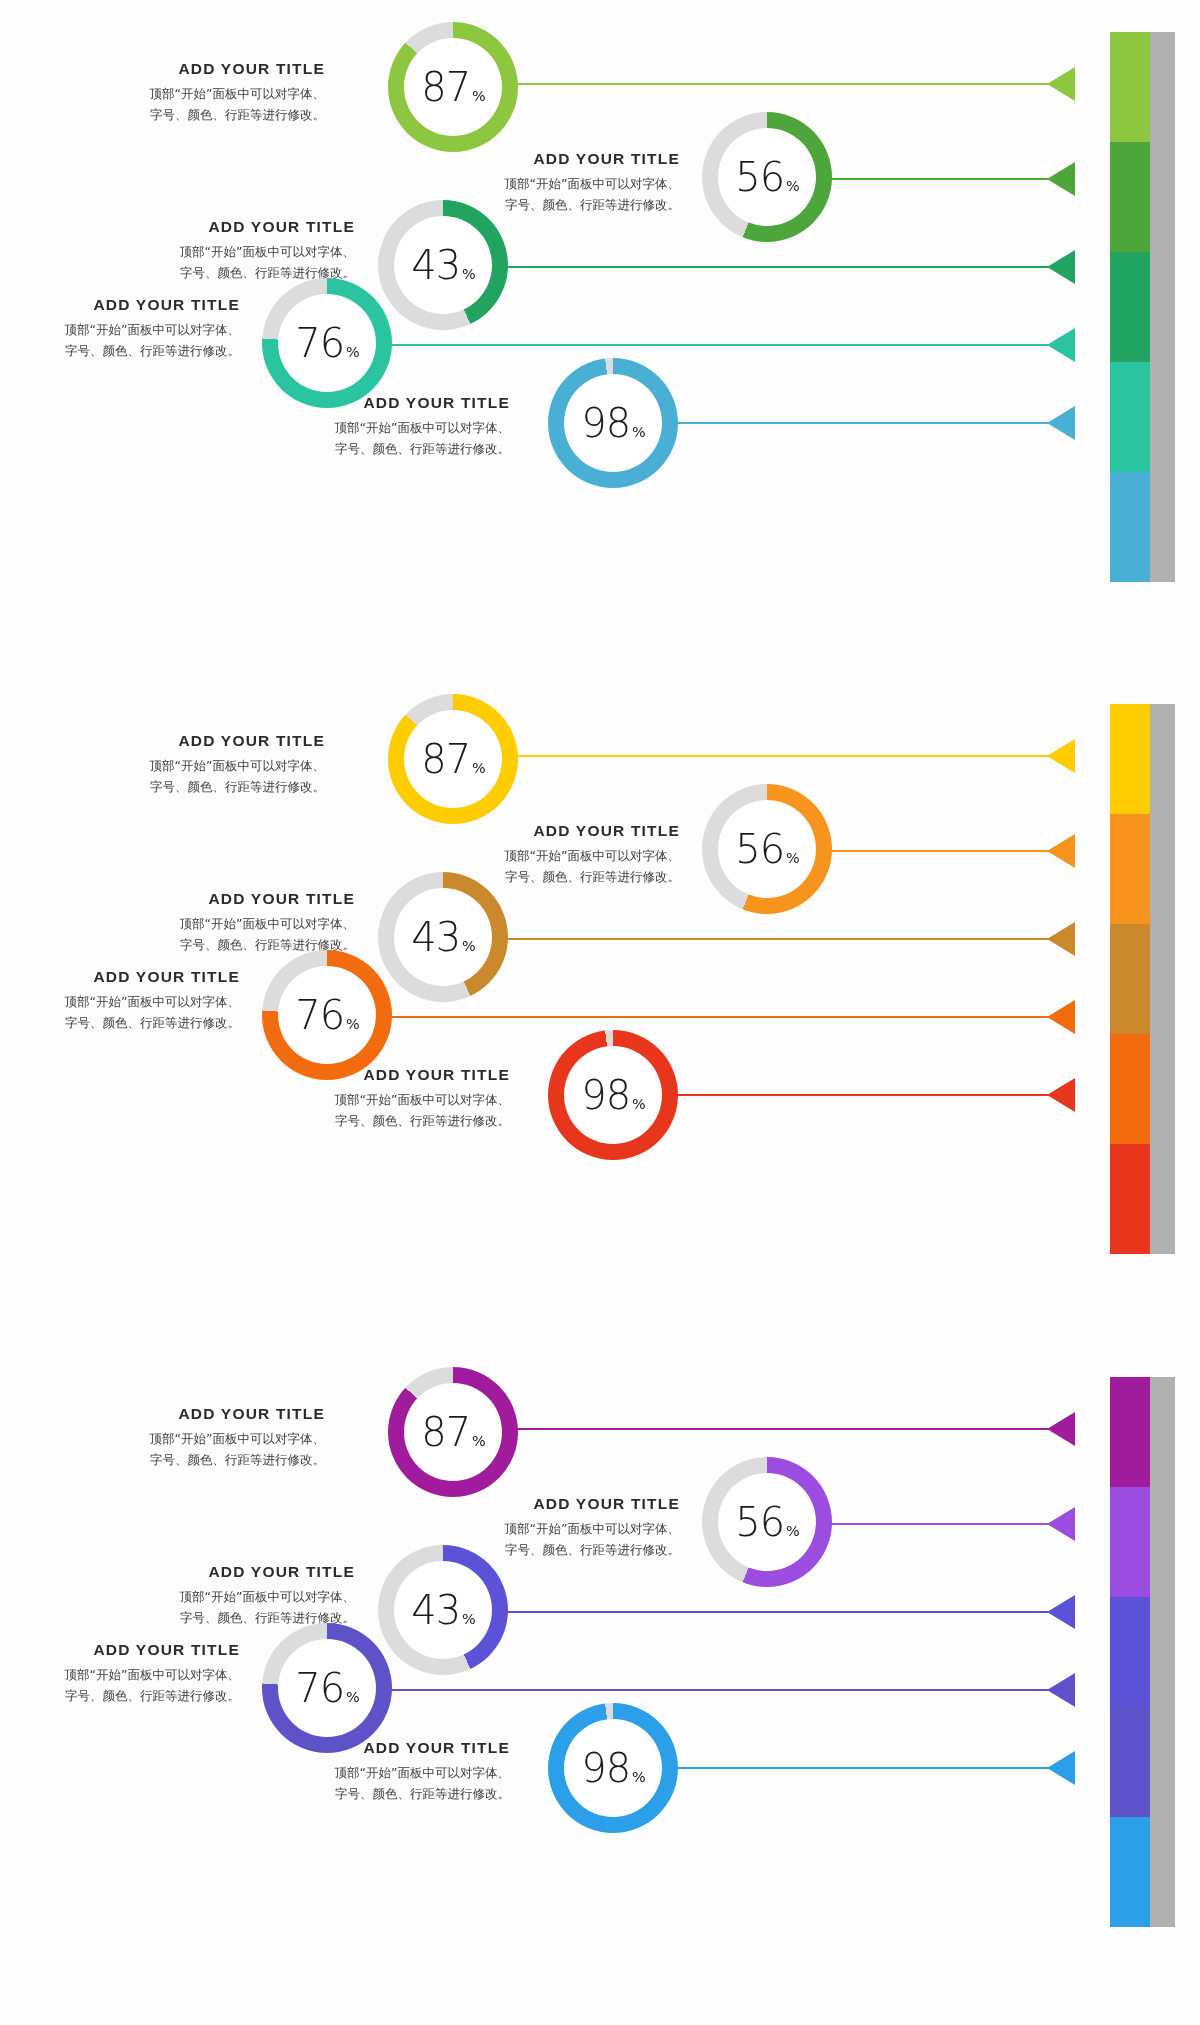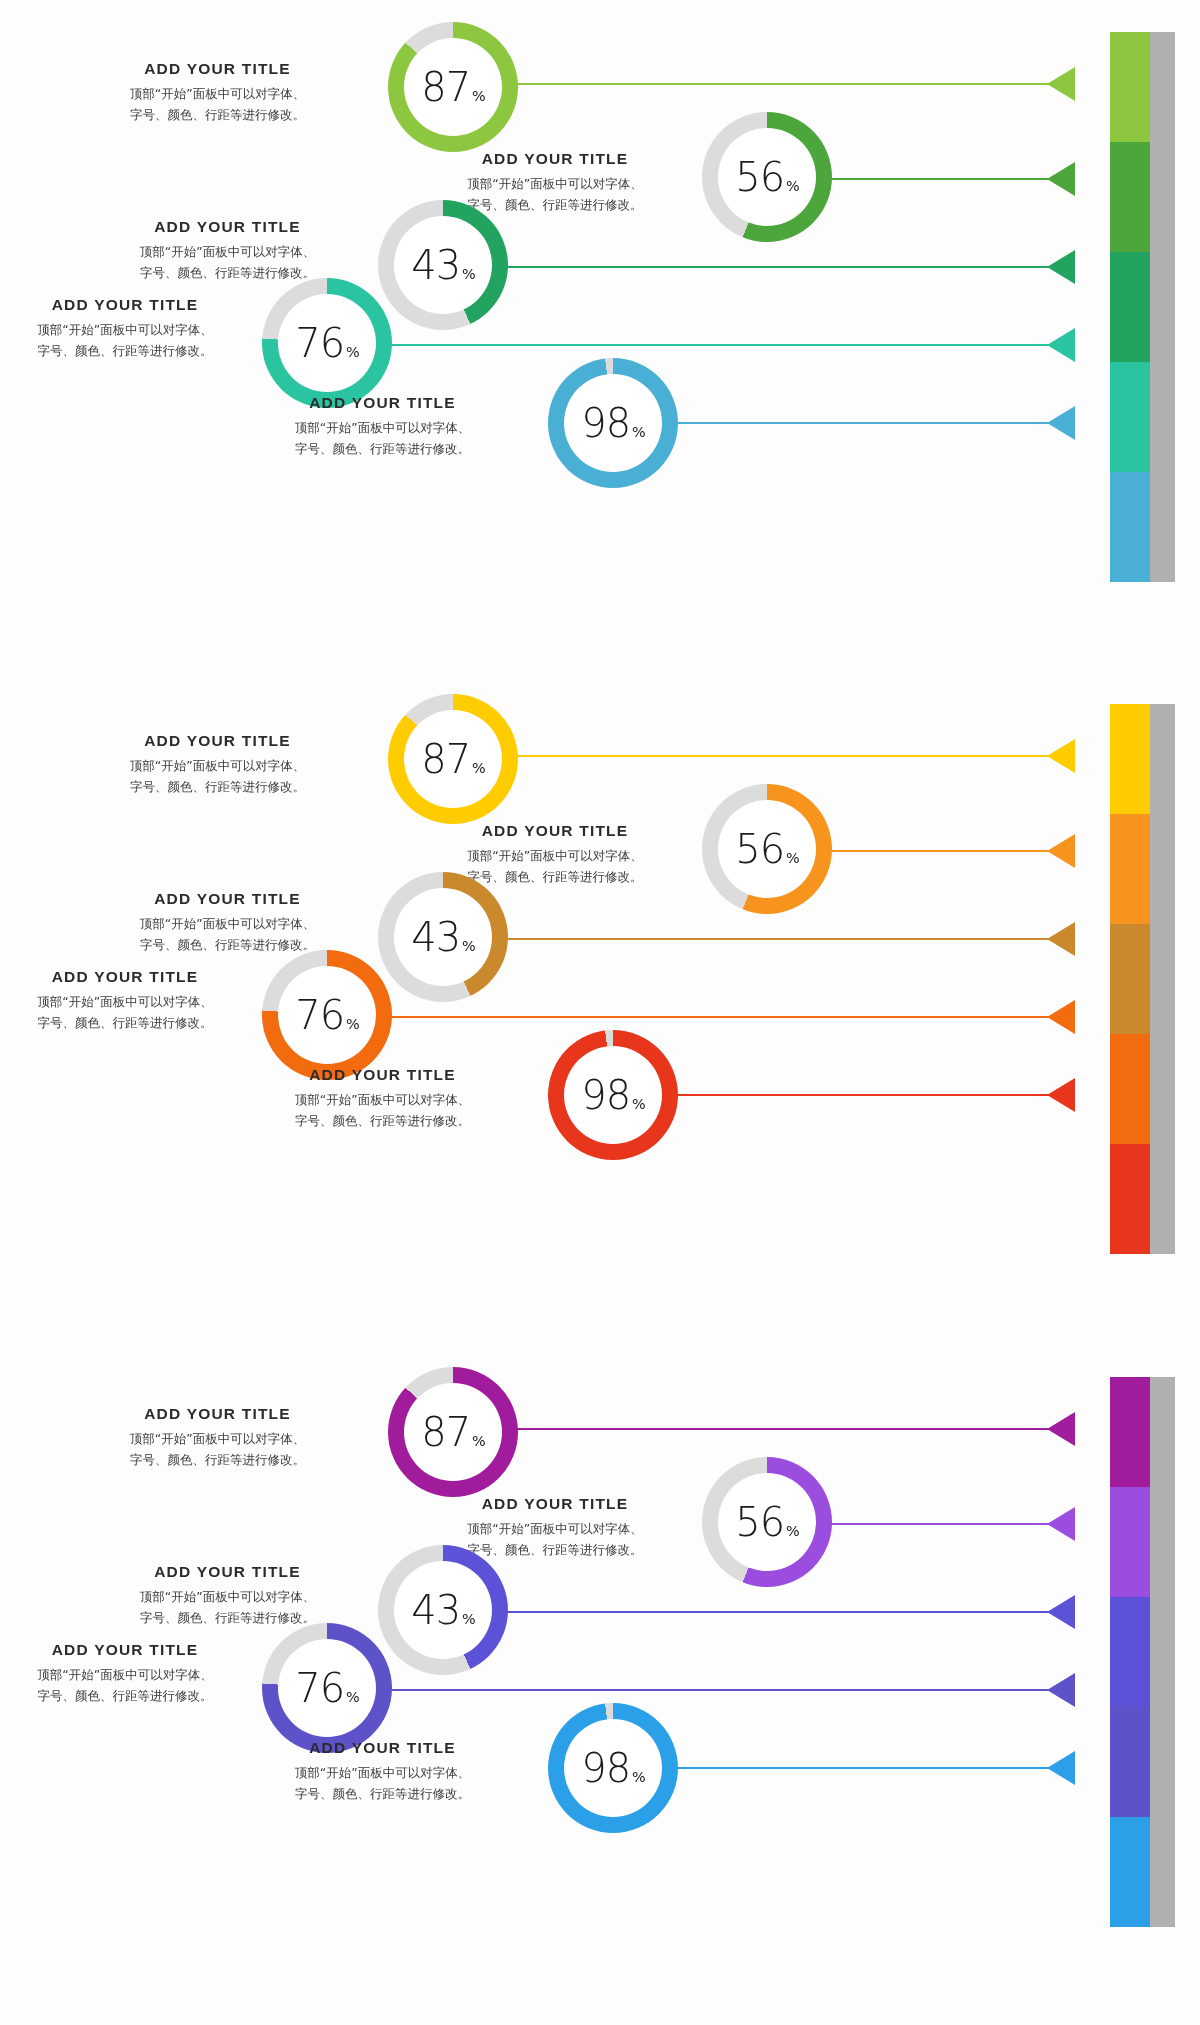--- a/index.html
+++ b/index.html
@@ -59,21 +59,21 @@
     color: #2b2b2b;
     margin-bottom: 6px;
     white-space: nowrap;
   }
   .tblock .desc {
     font-size: 12.5px;
     line-height: 1.65;
     color: #3a3a3a;
     font-family: "DejaVu Sans", sans-serif;
   }
-  .ta-right { text-align: center; }
+  .ta-right { text-align: right; }
 </style>
 </head>
 <body>
 
 <div id="stage">
     <div class="section sec-1" style="top: 0px;">
       <div class="colorbar" style="top: 32px; height: 550px;">
         <div class="cb-seg" style="height: 110px;">
           <div class="light" style="background: rgb(141, 198, 63);"></div>
           <div class="dark"></div>

